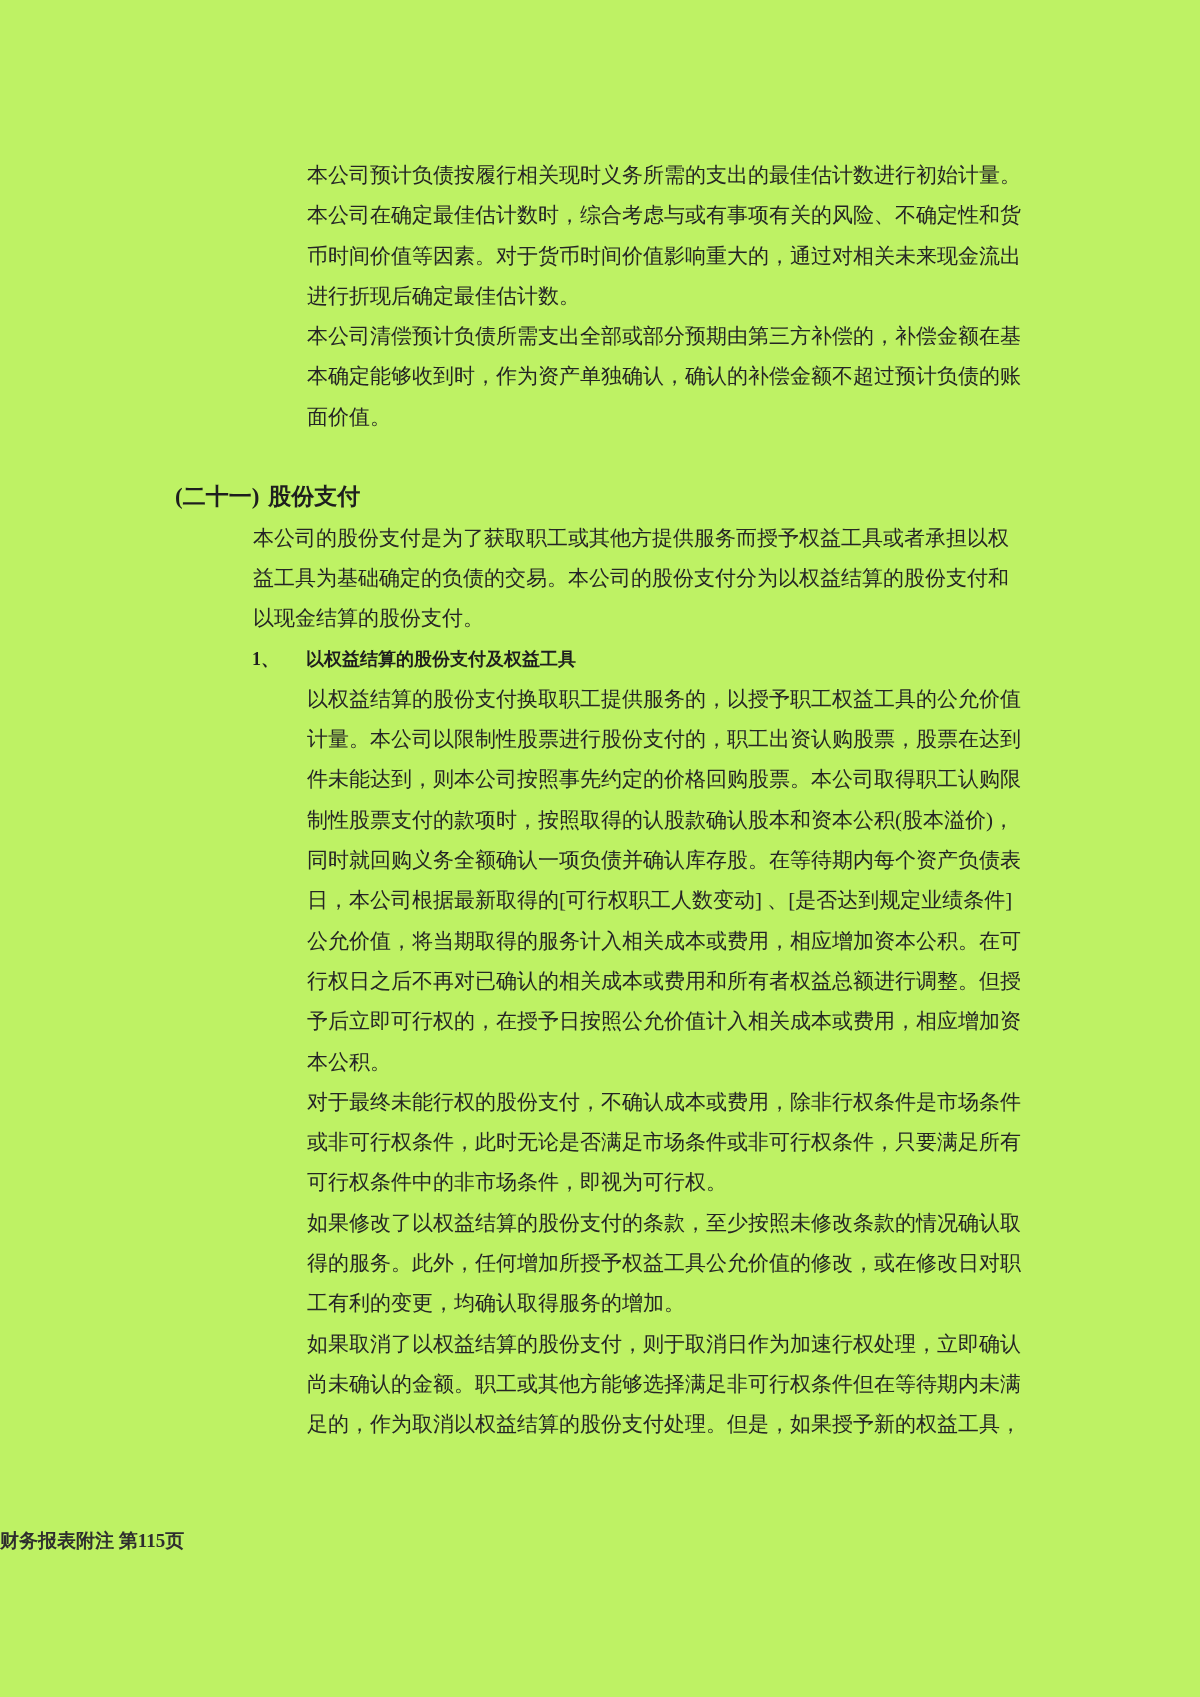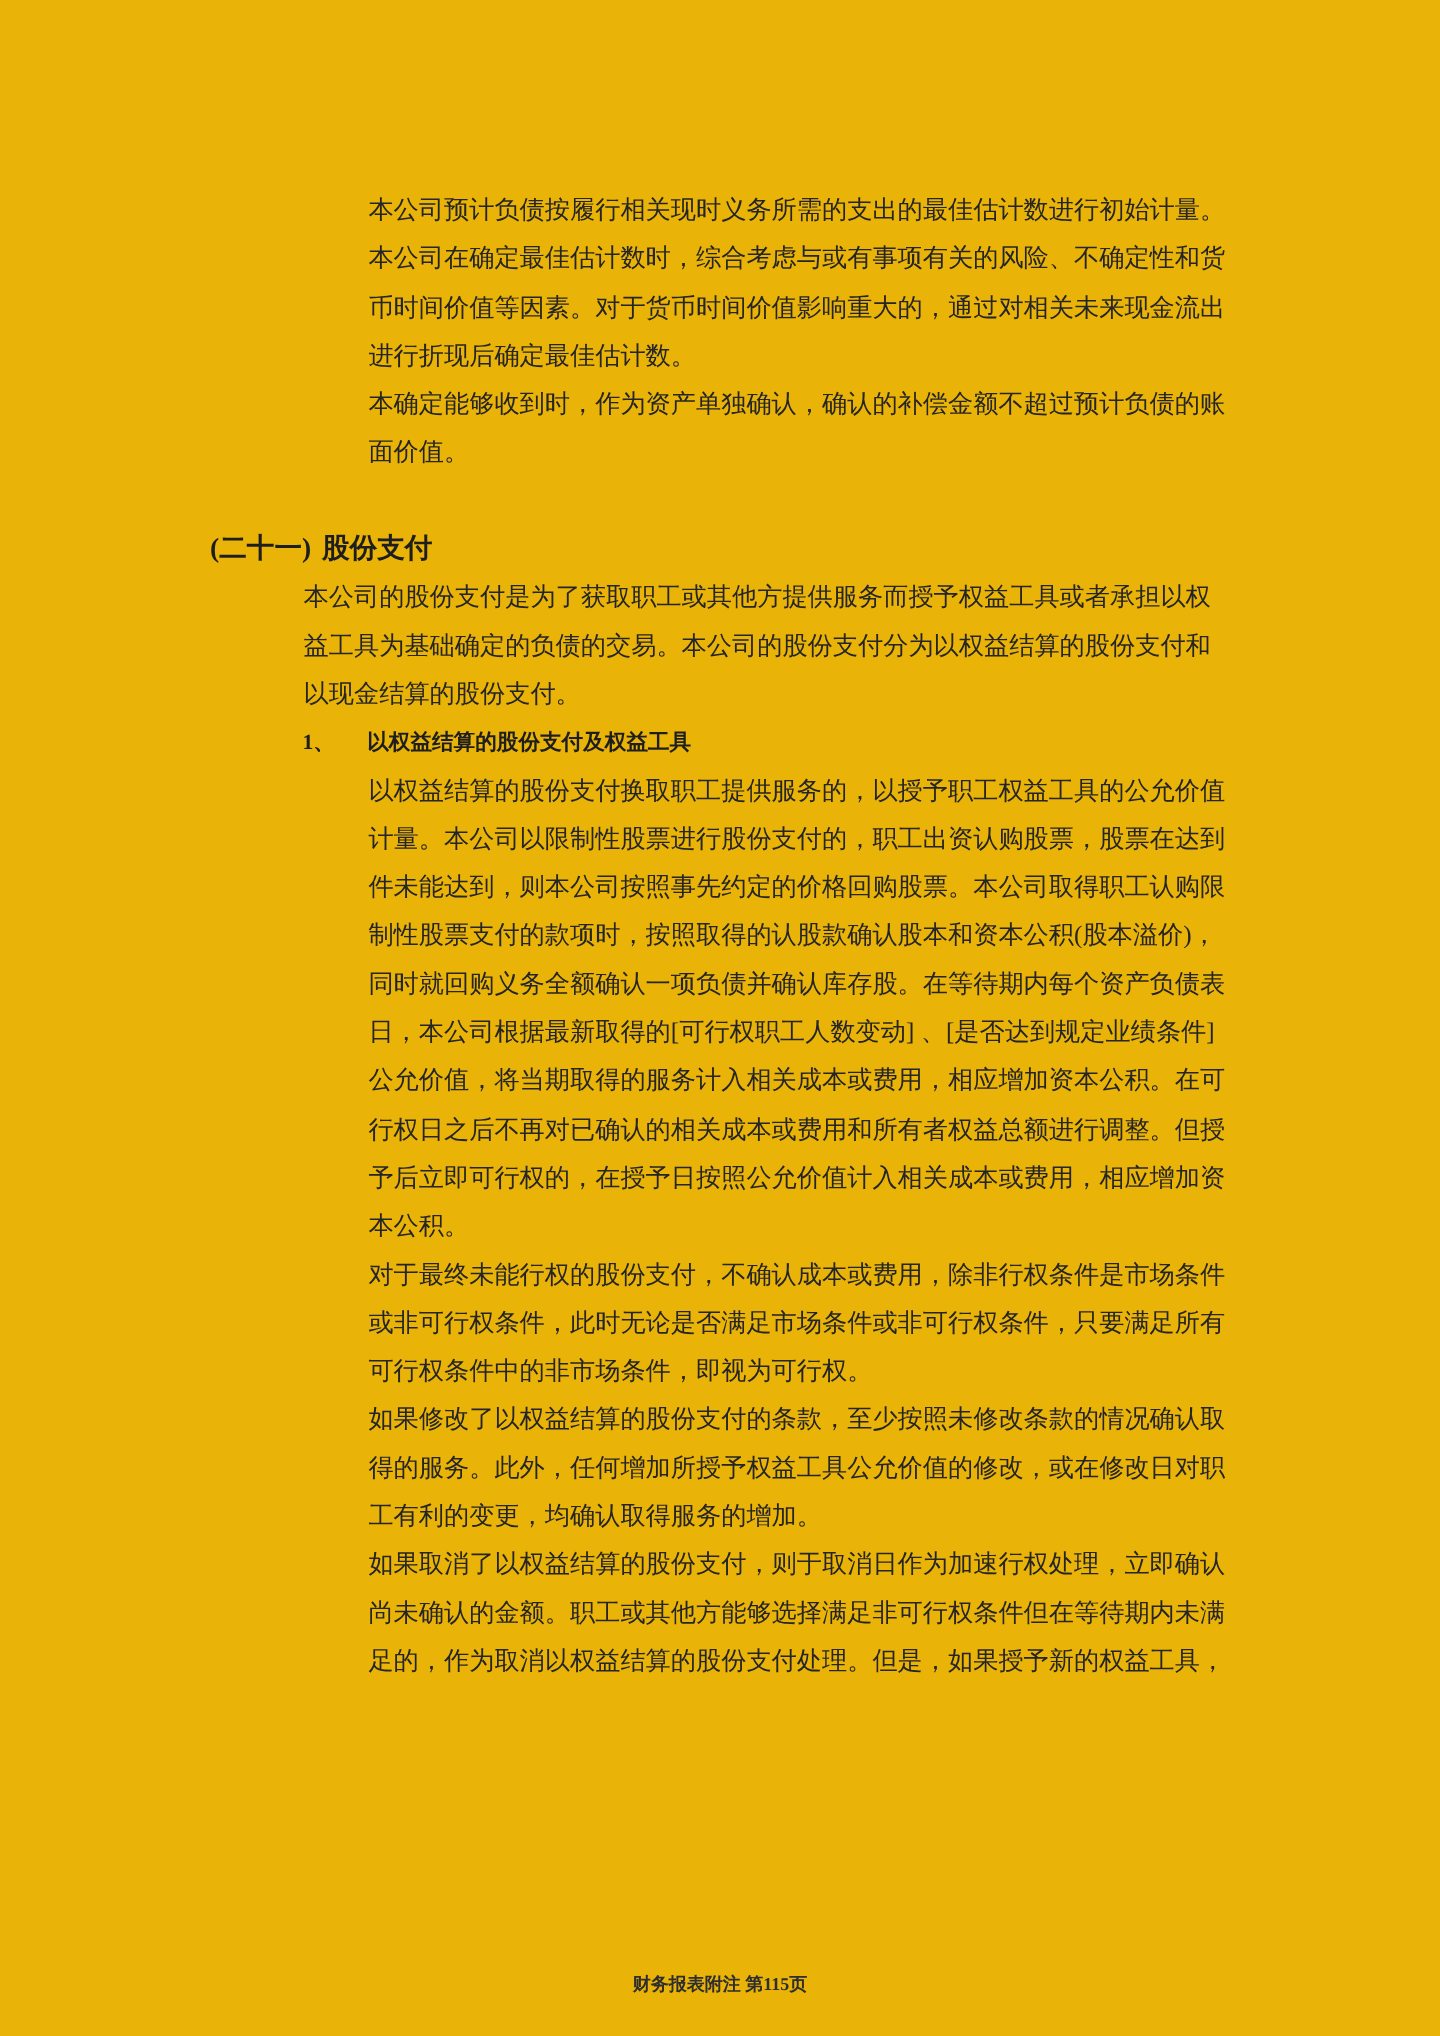--- a/index.html
+++ b/index.html
@@ -1,20 +1,20 @@
 <!DOCTYPE html>
 <html><head>
 <meta charset="utf-8">
 <style>
   html,body { margin:0; padding:0; background:#e8e8e8; }
   .page {
     position:relative;
     width:1200px; height:1697px;
     margin:0 auto;
-    background:#eab308;
+    background:#bef264;
     font-family:"Liberation Serif","DejaVu Serif",serif;
     color:#252525;
     overflow:hidden;
   }
   .flow {
     position:absolute;
     top:155px; left:0; right:0;
     font-size:21px;
     line-height:40.3px;
   }
@@ -36,42 +36,42 @@
     margin-left:252px;
     font-size:18px;
     font-weight:bold;
     line-height:40.3px;
     color:#1e1e1e;
     white-space:nowrap;
   }
   .item-heading .item-num { display:inline-block; width:54px; }
   .footer {
     position:absolute;
-    top:1644px; left:0;
+    top:1528px; left:0;
     width:100%;
-    text-align:center;
-    font-size:15px;
+    font-size:19px;
     font-weight:bold;
     color:#2e2e2e;
   }
 </style>
 </head>
 <body>
 
 <div class="page">
   <div class="flow">
 
     <div class="para indent-2">
         <div class="line">本公司预计负债按履行相关现时义务所需的支出的最佳估计数进行初始计量。</div>
         <div class="line">本公司在确定最佳估计数时，综合考虑与或有事项有关的风险、不确定性和货</div>
         <div class="line">币时间价值等因素。对于货币时间价值影响重大的，通过对相关未来现金流出</div>
         <div class="line">进行折现后确定最佳估计数。</div>
       </div>
 
     <div class="para indent-2">
+        <div class="line">本公司清偿预计负债所需支出全部或部分预期由第三方补偿的，补偿金额在基</div>
         <div class="line">本确定能够收到时，作为资产单独确认，确认的补偿金额不超过预计负债的账</div>
         <div class="line">面价值。</div>
       </div>
 
     <div class="blank-line"></div>
 
     <h2 class="section-heading">
       <span>(二十一)</span><span class="gap"></span><span>股份支付</span>
     </h2>
 

